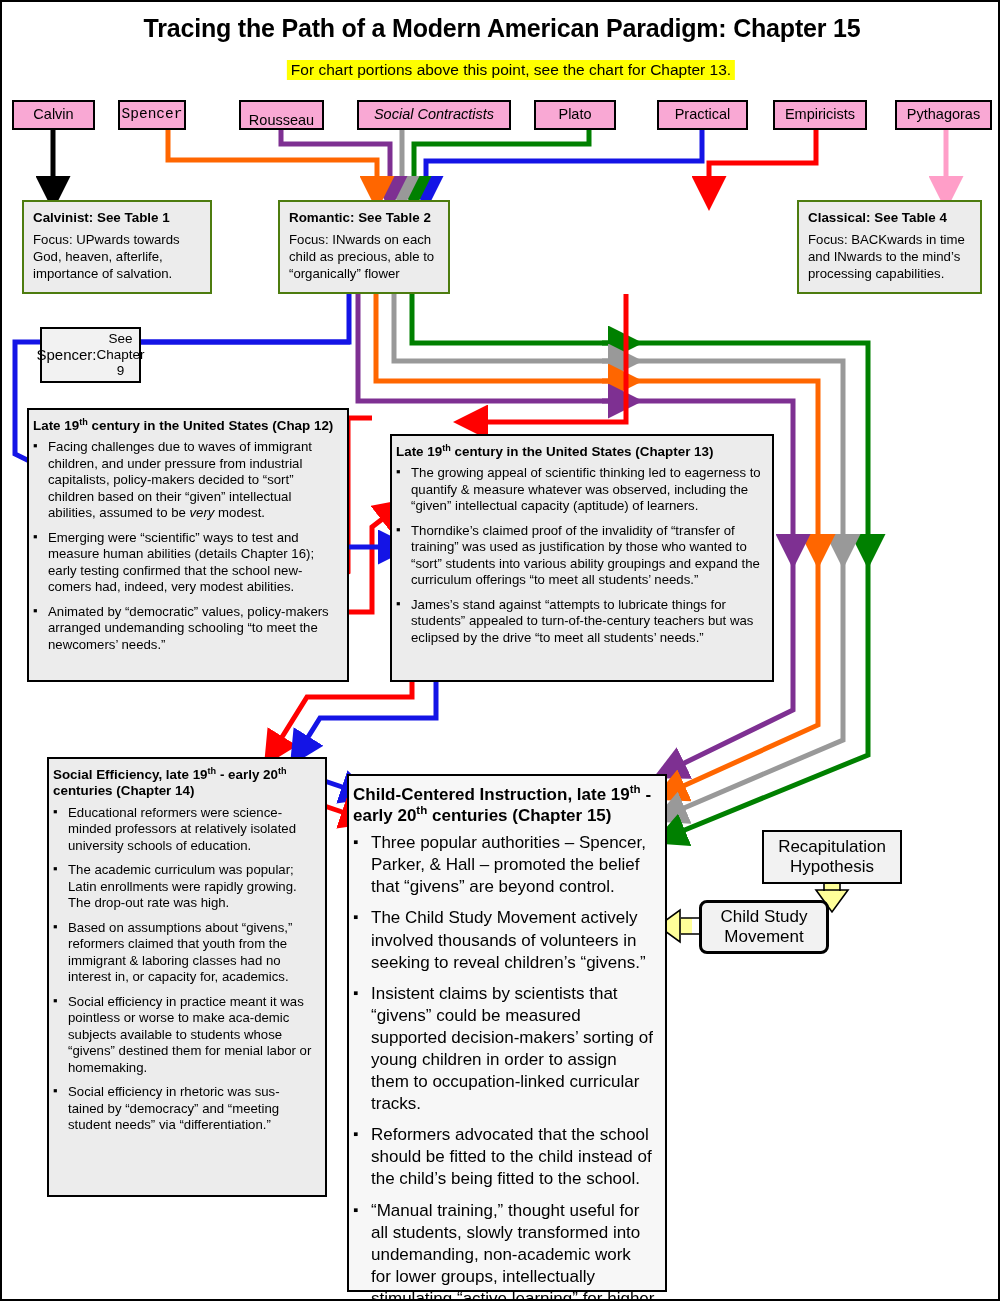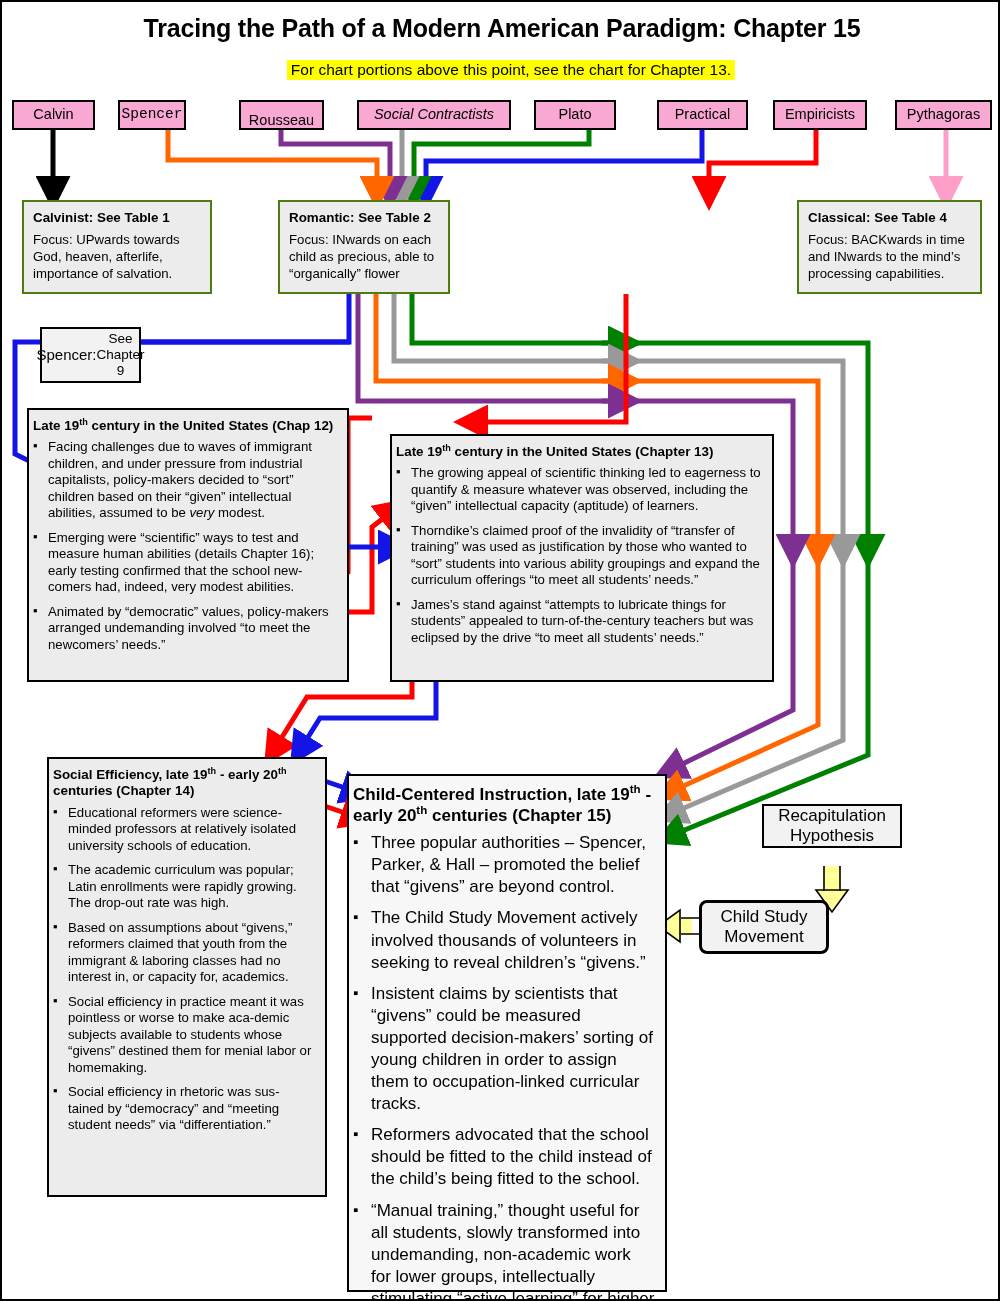--- a/index.html
+++ b/index.html
@@ -179,21 +179,21 @@
     <span style="font-size:13.5px;">See Chapter 9</span>
   </div>
 
   <div class="bul" style="left:25px;top:406px;width:322px;height:274px;">
     <div class="hd">
       <span>Late 19</span><sup>th</sup><span> century in the United States (Chap 12)</span>
     </div>
     <ul>
       <li>Facing challenges due to waves of immigrant children, and under pressure from industrial capitalists, policy-makers decided to “sort” children based on their “given” intellectual abilities, assumed to be <span class="ital">very</span> modest.</li>
       <li>Emerging were “scientific” ways to test and measure human abilities (details Chapter 16); early testing confirmed that the school new-comers had, indeed, very modest abilities.</li>
-      <li>Animated by “democratic” values, policy-makers arranged undemanding involved “to meet the newcomers’ needs.”</li>
+      <li>Animated by “democratic” values, policy-makers arranged undemanding schooling “to meet the newcomers’ needs.”</li>
     </ul>
   </div>
 
   <div class="bul" style="left:388px;top:432px;width:384px;height:248px;">
     <div class="hd">
       <span>Late 19</span><sup>th</sup><span> century in the United States (Chapter 13)</span>
     </div>
     <ul>
       <li>The growing appeal of scientific thinking led to eagerness to quantify &amp; measure whatever was observed, including the “given” intellectual capacity (aptitude) of learners.</li>
       <li>Thorndike’s claimed proof of the invalidity of “transfer of training” was used as justification by those who wanted to “sort” students into various ability groupings and expand the curriculum offerings “to meet all students’ needs.”</li>
@@ -220,21 +220,21 @@
     </div>
     <ul>
       <li>Three popular authorities – Spencer, Parker, &amp; Hall – promoted the belief that “givens” are beyond control.</li>
       <li>The Child Study Movement actively involved thousands of volunteers in seeking to reveal children’s “givens.”</li>
       <li>Insistent claims by scientists that “givens” could be measured supported decision-makers’ sorting of young children in order to assign them to occupation-linked curricular tracks.</li>
       <li>Reformers advocated that the school should be fitted to the child instead of the child’s being fitted to the school.</li>
       <li>“Manual training,” thought useful for all students, slowly transformed into undemanding, non-academic work for lower groups, intellectually stimulating “active learning” for higher groups.</li>
     </ul>
   </div>
 
-  <div class="plain" style="left:760px;top:802px;width:140px;height:44px;flex-direction:column;">
+  <div class="plain" style="left:760px;top:828px;width:140px;height:54px;flex-direction:column;">
     <span>Recapitulation</span>
     <span>Hypothesis</span>
   </div>
   <div class="plain" style="left:697px;top:898px;width:130px;height:54px;flex-direction:column;border-width:3px;border-radius:8px;">
     <span>Child Study</span>
     <span>Movement</span>
   </div>
 
 </div>
 

